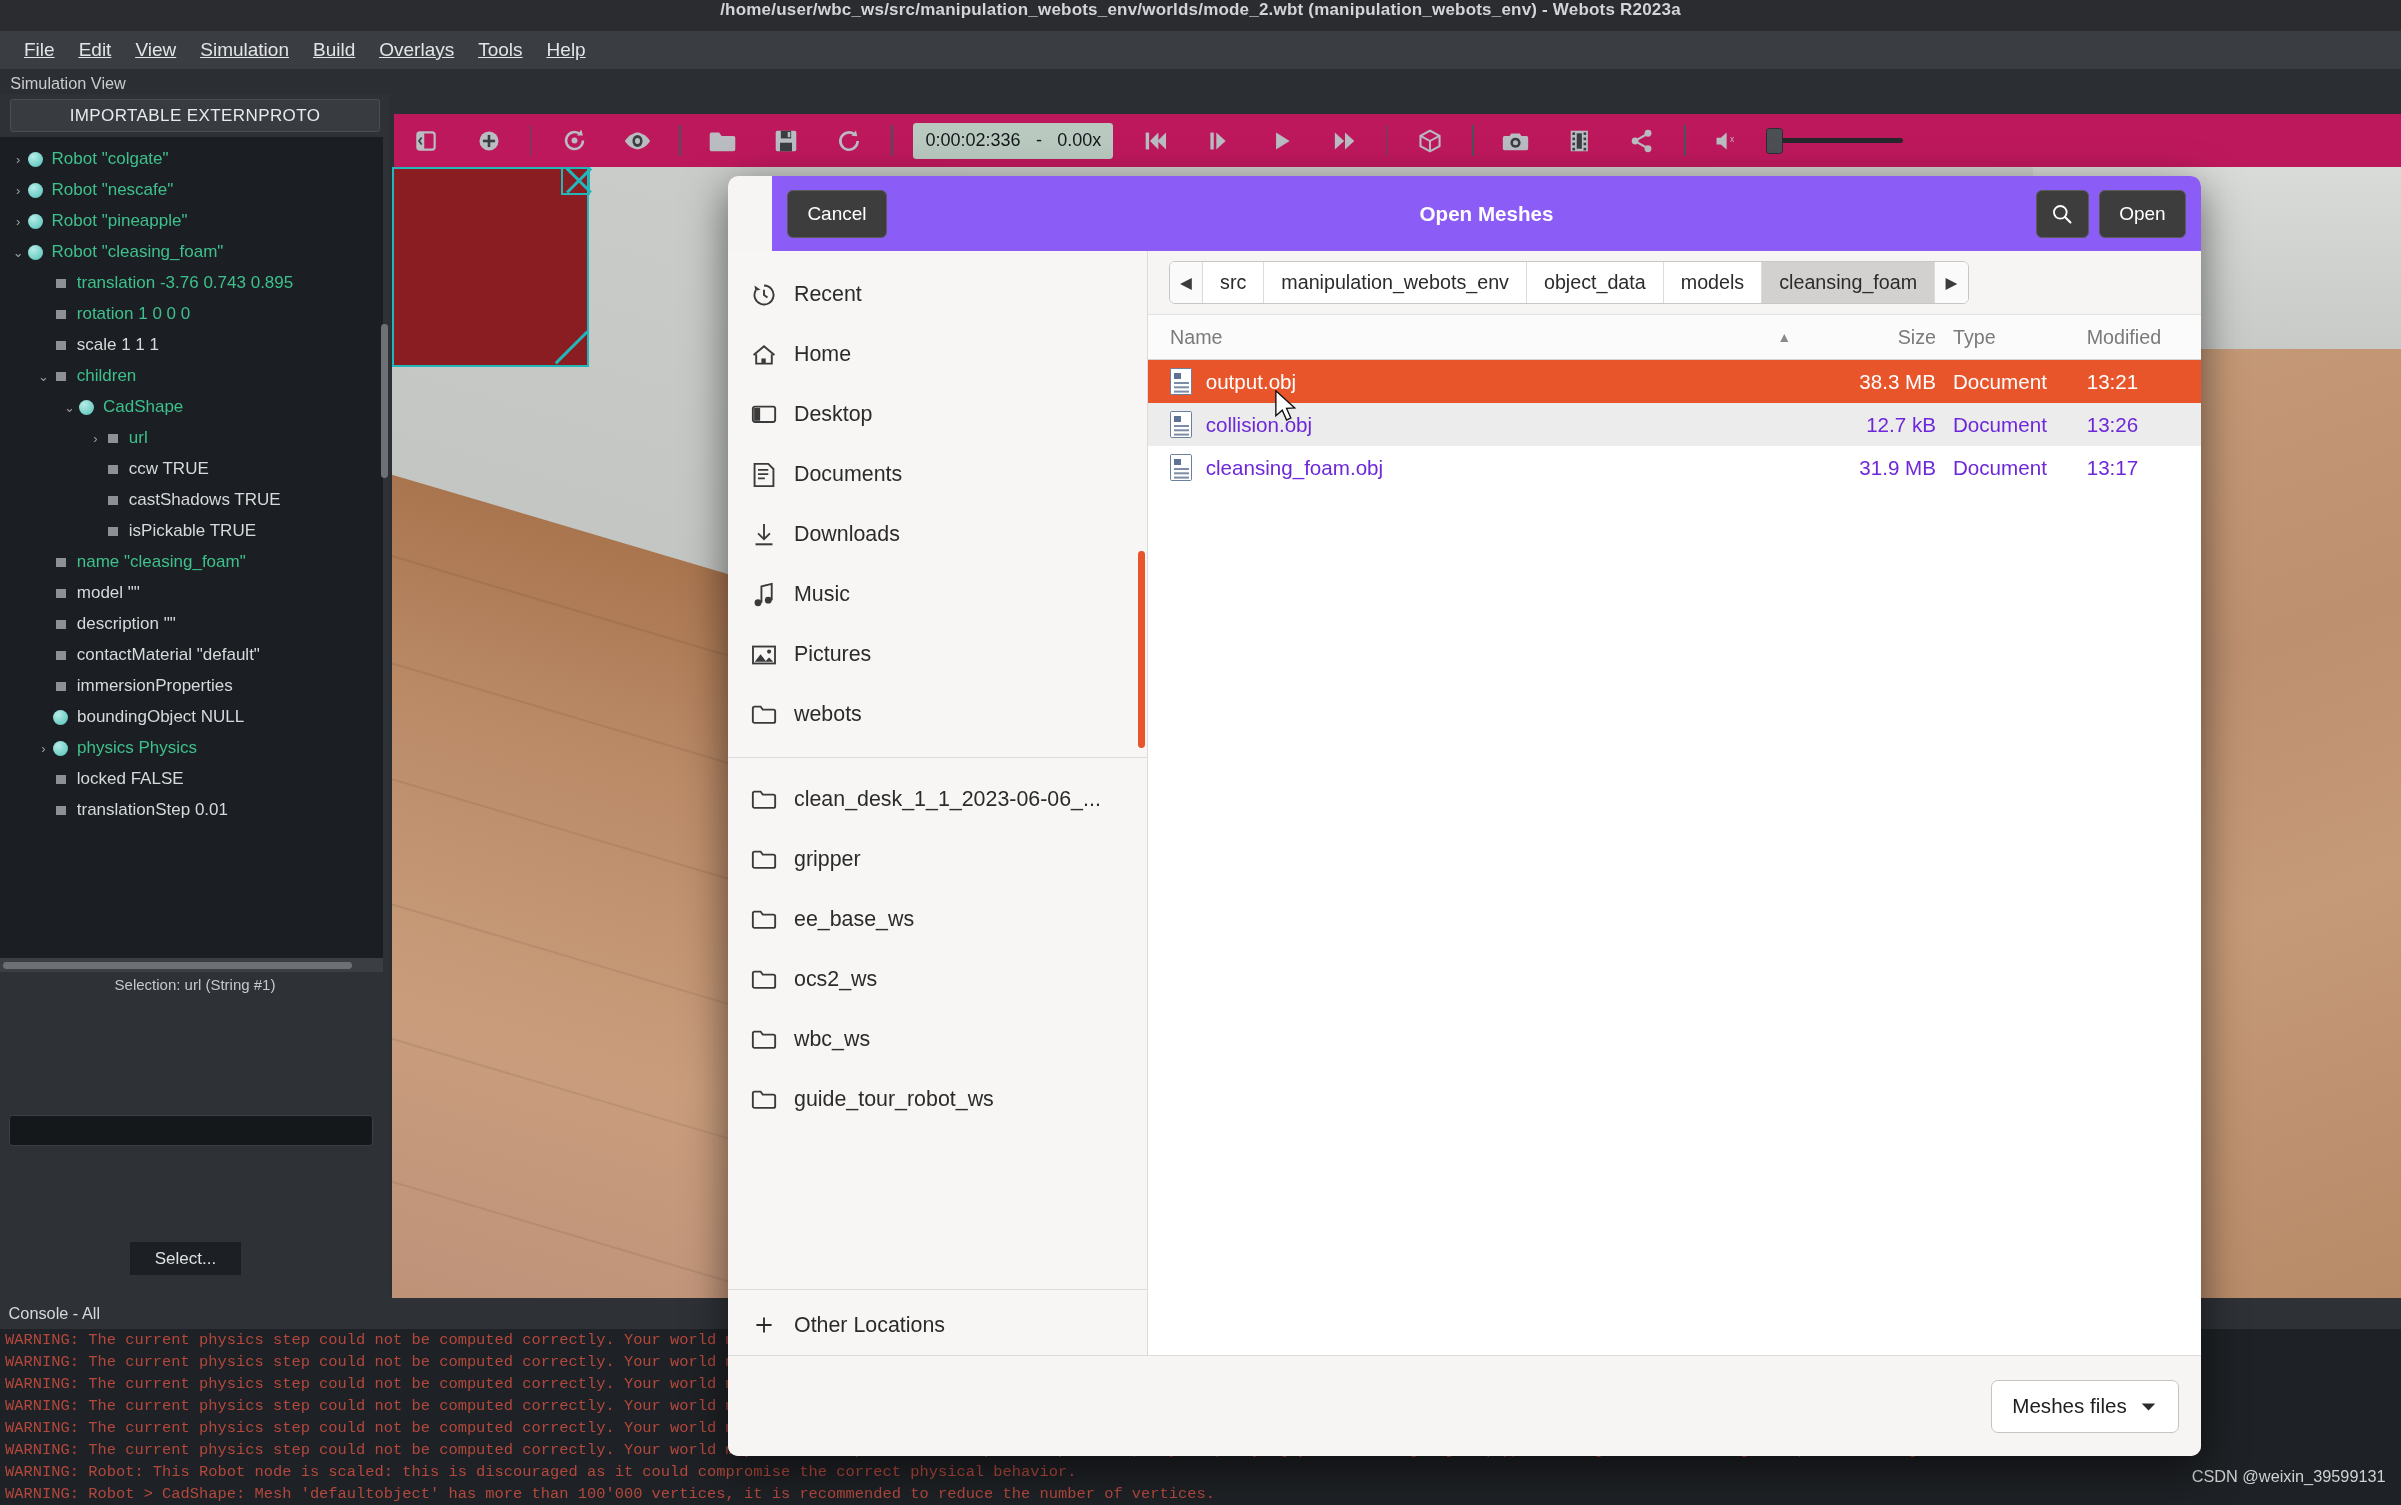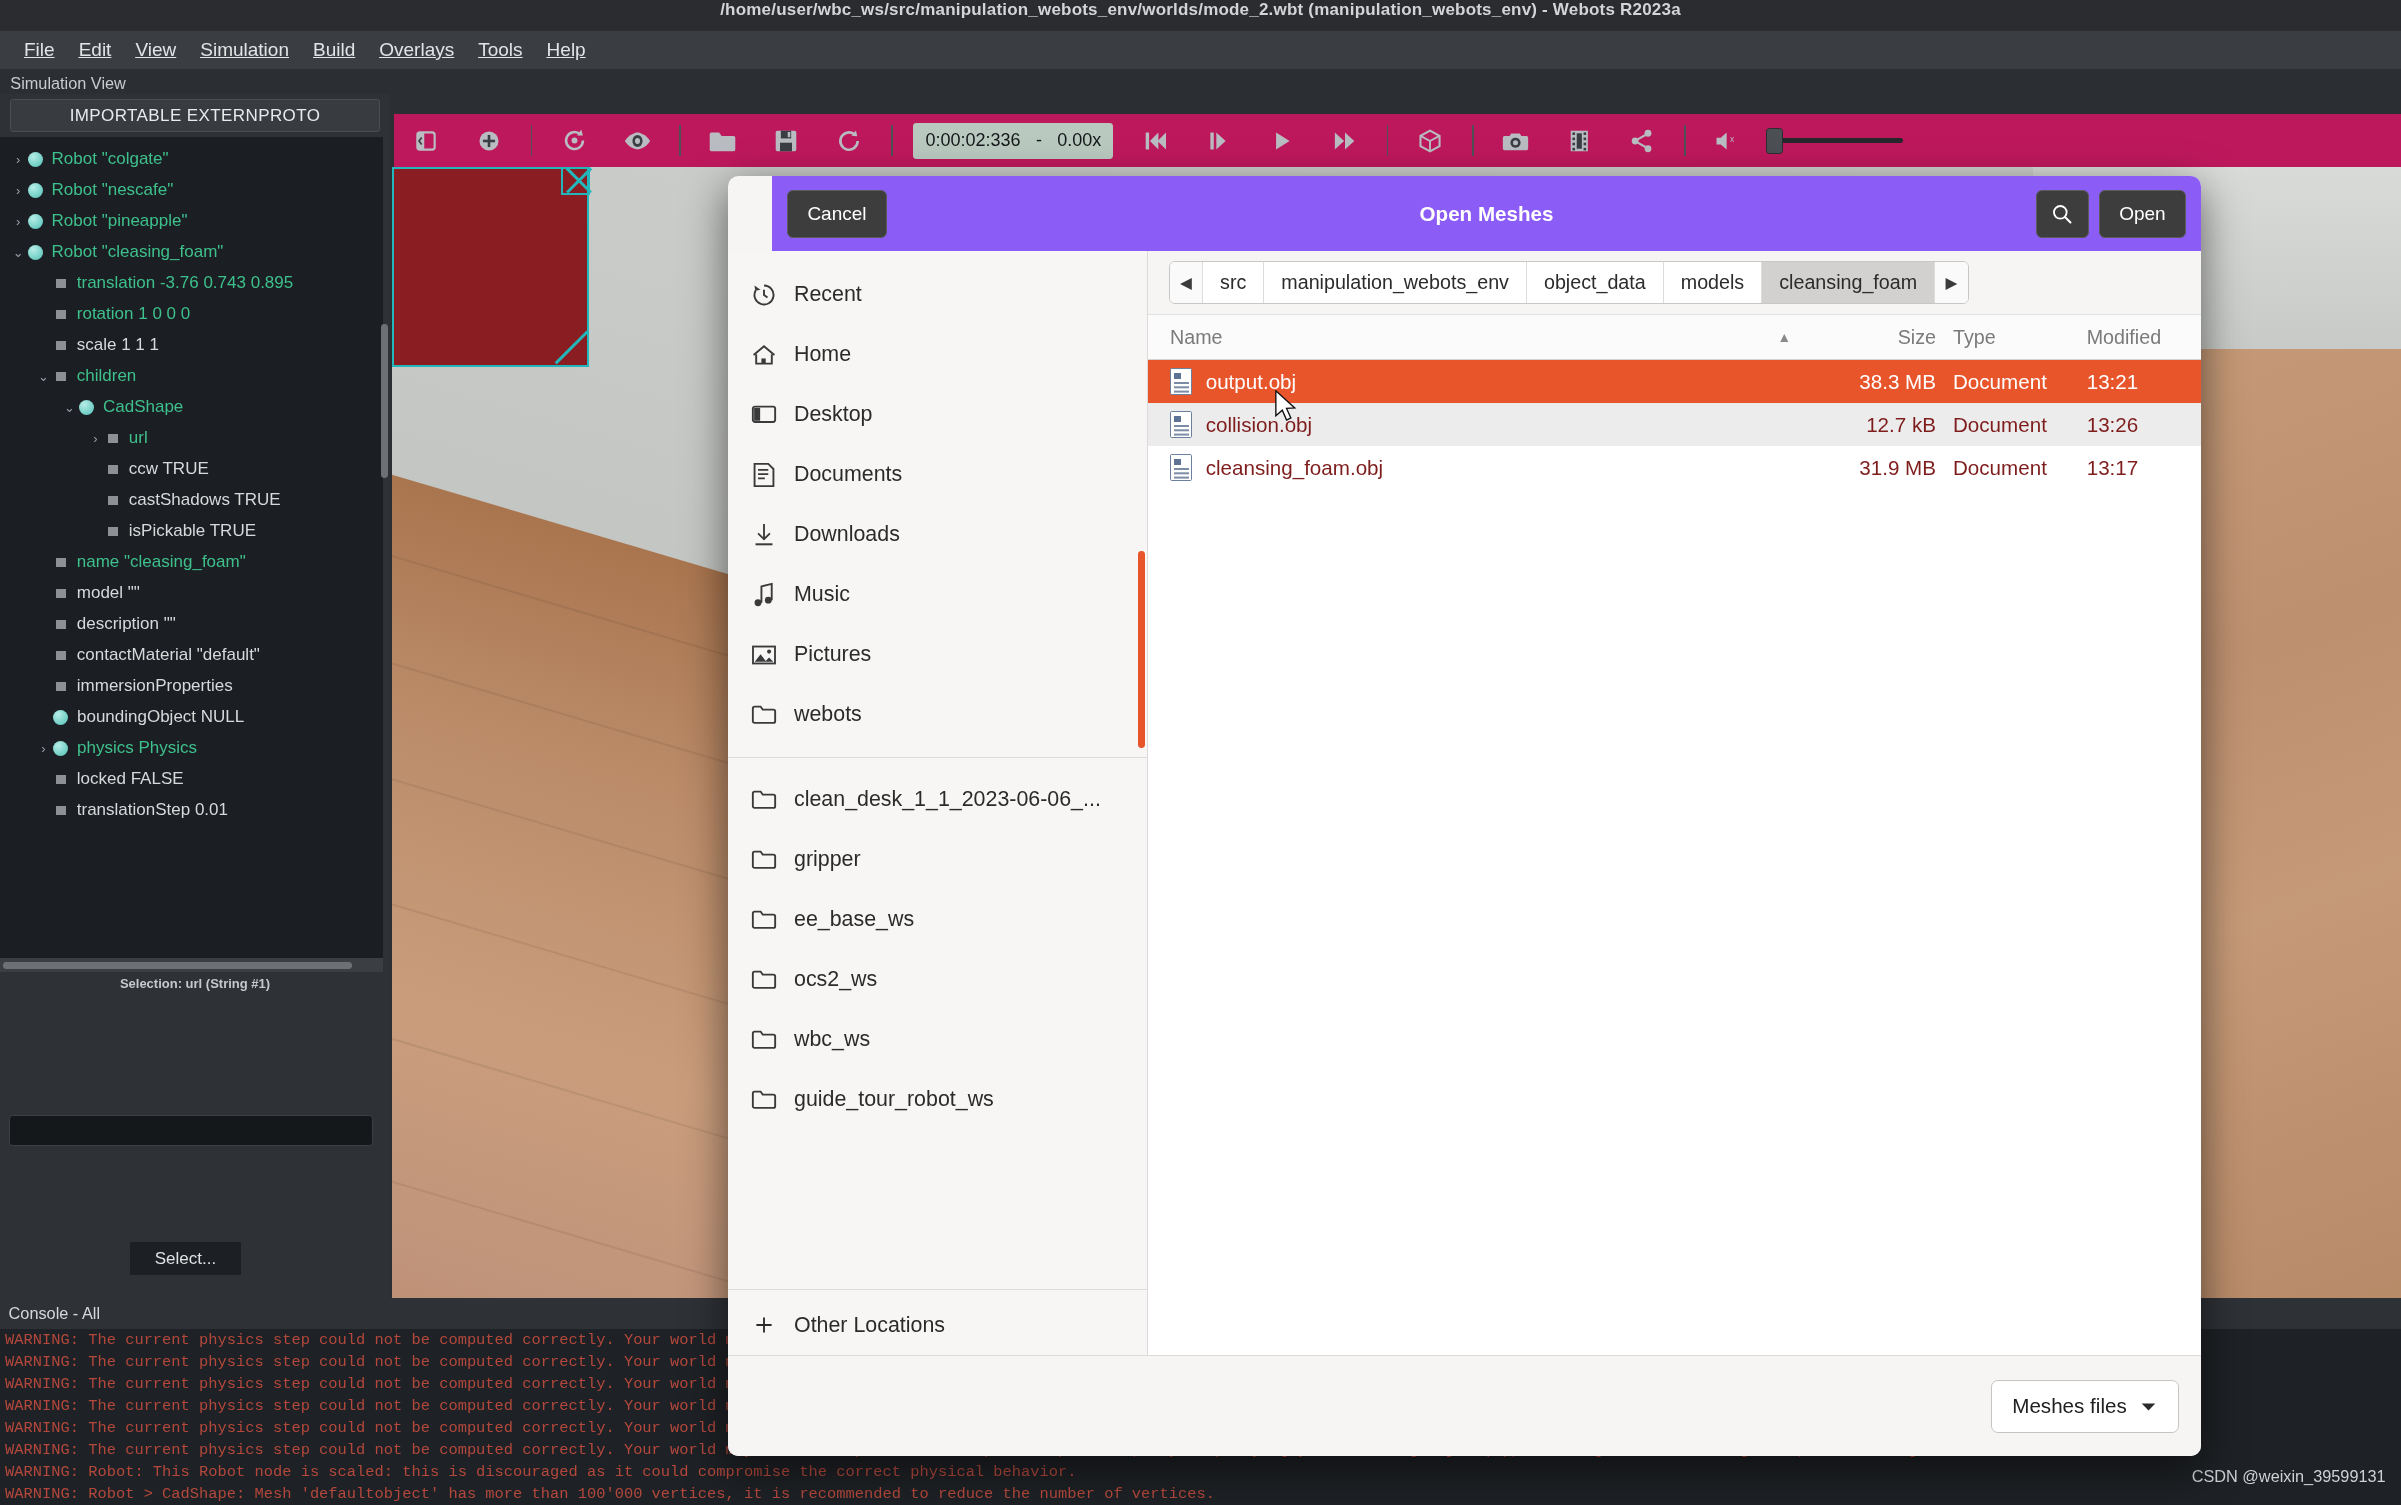--- a/index.html
+++ b/index.html
@@ -105,21 +105,21 @@
     background: #6d7175; border-radius: 3.4px;
   }
   .tree-hbar {
     position: absolute; left: 0; bottom: 0; width: 383px; height: 13.7px;
     background: #3b3e43;
   }
   .tree-hbar i { display:block; width: 349px; height: 6.9px; margin: 3.4px 0 0 3.4px;
                  background: #6d7175; border-radius: 3.4px; }
   .selection-line {
     position: absolute; left: 0; top: 882px; width: 390px;
-    text-align: center; color: #c6c8ca; font-size: 13px; font-weight: bold;
+    text-align: center; color: #c6c8ca; font-size: 15px;
   }
   .field-box {
     position: absolute; left: 8.6px; top: 1021px; width: 364px; height: 31px;
     background: #15181b; border: 0.9px solid #3c3f44; border-radius: 3.4px;
   }
   .select-btn {
     position: absolute; left: 130px; top: 1148px; width: 111px; height: 33px;
     background: #1c1f23; color: #dfe1e3; font-size: 17px;
     display: flex; align-items: center; justify-content: center;
   }
@@ -266,21 +266,21 @@
     border-top: 0.9px solid #e3e1df; border-bottom: 0.9px solid #d6d4d2;
     color: #7a7a7a; font-size: 19.7px;
   }
   .col-name { flex: 1; padding-left: 22px; display: flex; align-items: center; gap: 10.3px; }
   .col-size { width: 128px; text-align: right; }
   .col-type { width: 137px; padding-left: 17px; }
   .col-mod  { width: 128px; padding-left: 13.7px; }
   .sortarrow { margin-left: auto; margin-right: 17px; font-size: 13.7px; color:#8a8a8a; }
 
   .filelist { flex: 1; overflow: hidden; background: #ffffff; }
-  .frow { display: flex; align-items: center; height: 43px; font-size: 20.6px; color: #7f1d1d; }
+  .frow { display: flex; align-items: center; height: 43px; font-size: 20.6px; color: #6d28d9; }
   .frow .col-name { gap: 13.7px; }
   .frow.sel { background: #e8552b; color: #ffffff; }
   .frow.alt { background: #ececec; }
   .fileicon { width: 22px; height: 27px; border: 1.4px solid #6b7f9e; border-radius: 1.7px;
               background: #ffffff; position: relative; flex: 0 0 22px; }
   .fileicon::before {
     content: ""; position: absolute; left: 3.4px; top: 4.3px; width: 6.9px; height: 6px;
     background: #5d7294;
   }
   .fileicon::after {

